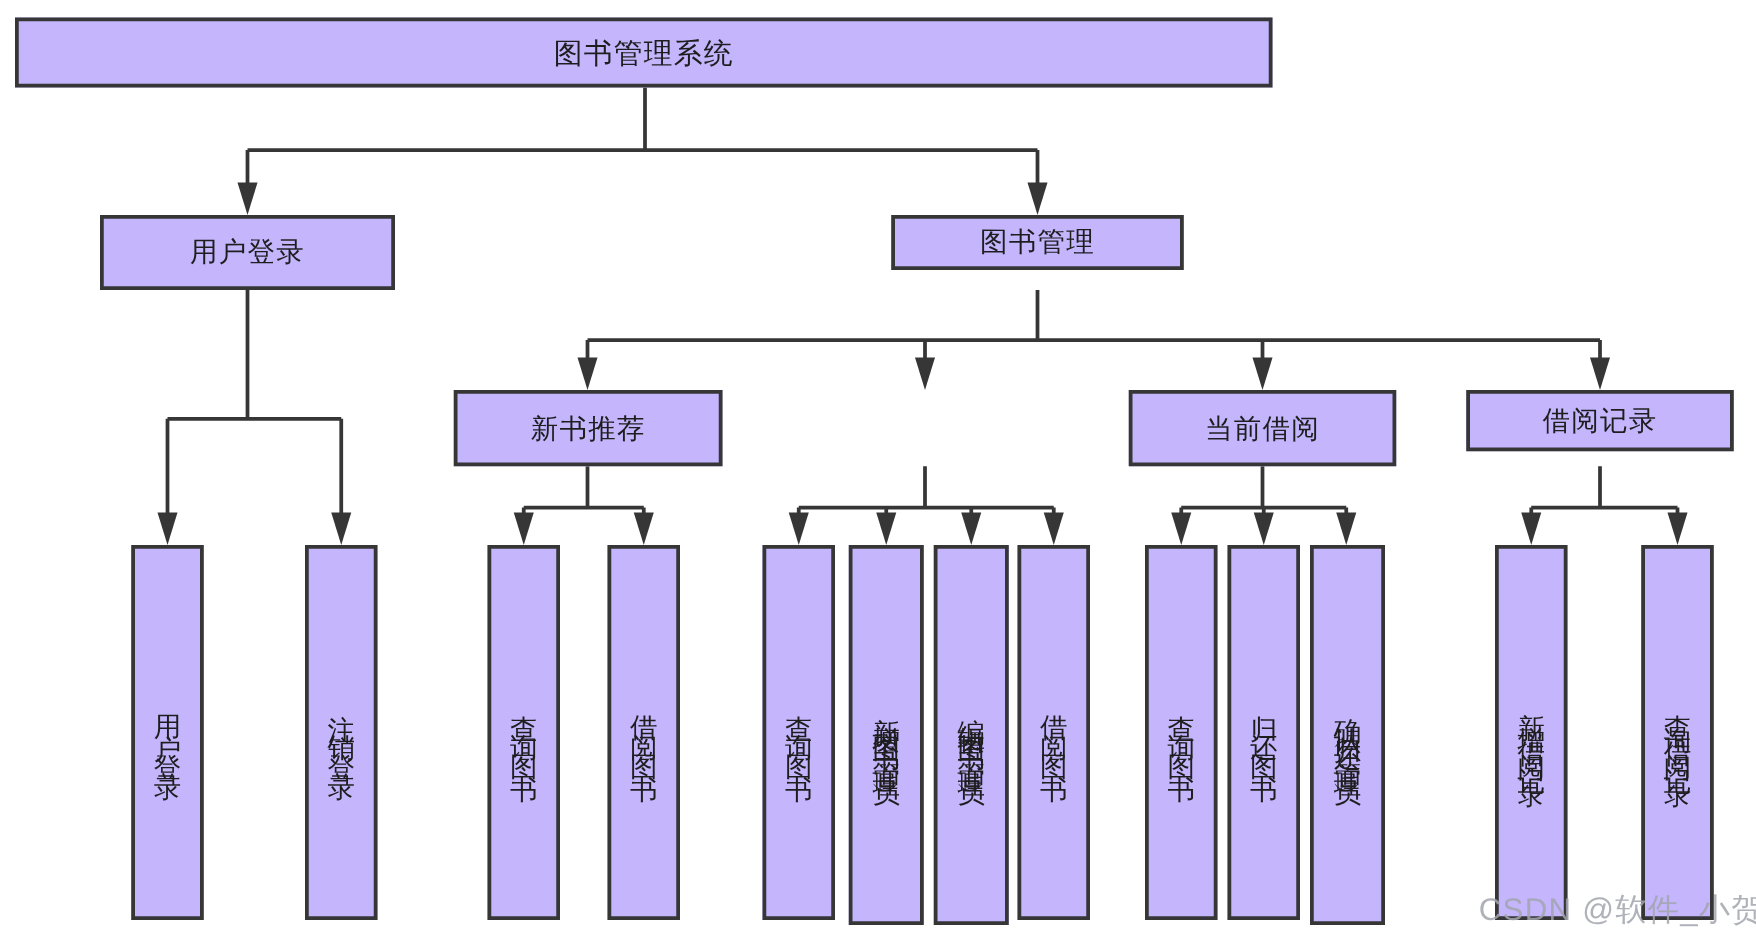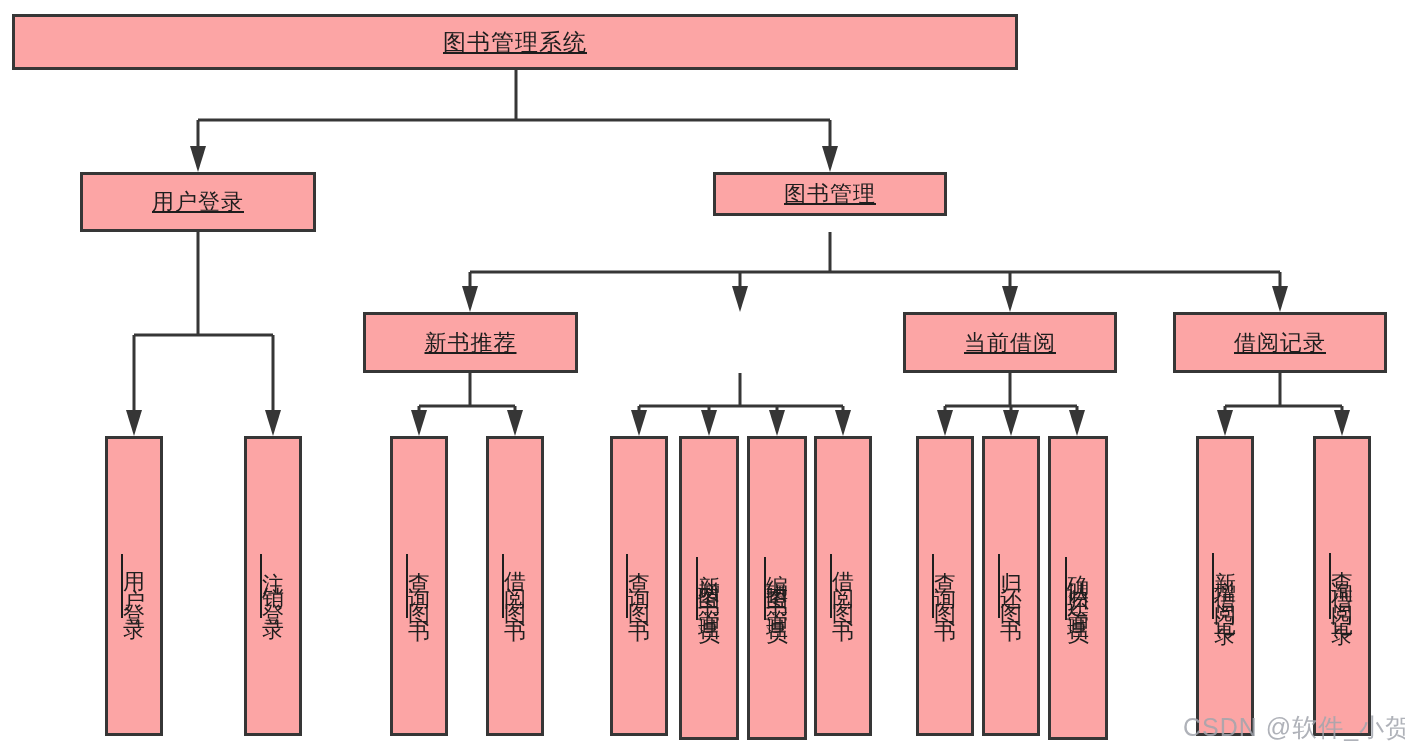--- a/index.html
+++ b/index.html
@@ -14,29 +14,28 @@
     width: 1405px; height: 747px;
     background: #ffffff;
   }
   #connectors {
     position: absolute; left: 0; top: 0;
     width: 1405px; height: 747px;
     z-index: 1;
   }
   .box {
     position: absolute;
-    background: #fca5a5;
+    background: #c4b5fd;
     border: 3px solid #363636;
     box-sizing: border-box;
     display: flex;
     align-items: center;
     justify-content: center;
     z-index: 2;
     color: #1e1e1e;
-    text-decoration: underline;
   }
   .lbl {
     font-size: 22px;
     letter-spacing: 1px;
     white-space: nowrap;
   }
   .root-box .lbl { font-size: 23px; }
   .leaf {
     top: 436px;
     width: 58px;
@@ -114,21 +113,21 @@
   <div class="box" style="left:713px;top:172px;width:234px;height:44px">
     <span class="lbl">图书管理</span>
   </div>
 
   <div class="box" style="left:363px;top:312px;width:215px;height:61px">
     <span class="lbl">新书推荐</span>
   </div>
   <div class="box" style="left:903px;top:312px;width:214px;height:61px">
     <span class="lbl">当前借阅</span>
   </div>
-  <div class="box" style="left:1173px;top:312px;width:214px;height:61px">
+  <div class="box" style="left:1173px;top:312px;width:214px;height:49px">
     <span class="lbl">借阅记录</span>
   </div>
 
   <div class="box leaf" style="left:105px">
     <span class="vlbl sp-lg">用户登录</span>
   </div>
   <div class="box leaf" style="left:244px">
     <span class="vlbl sp-lg">注销登录</span>
   </div>
 

